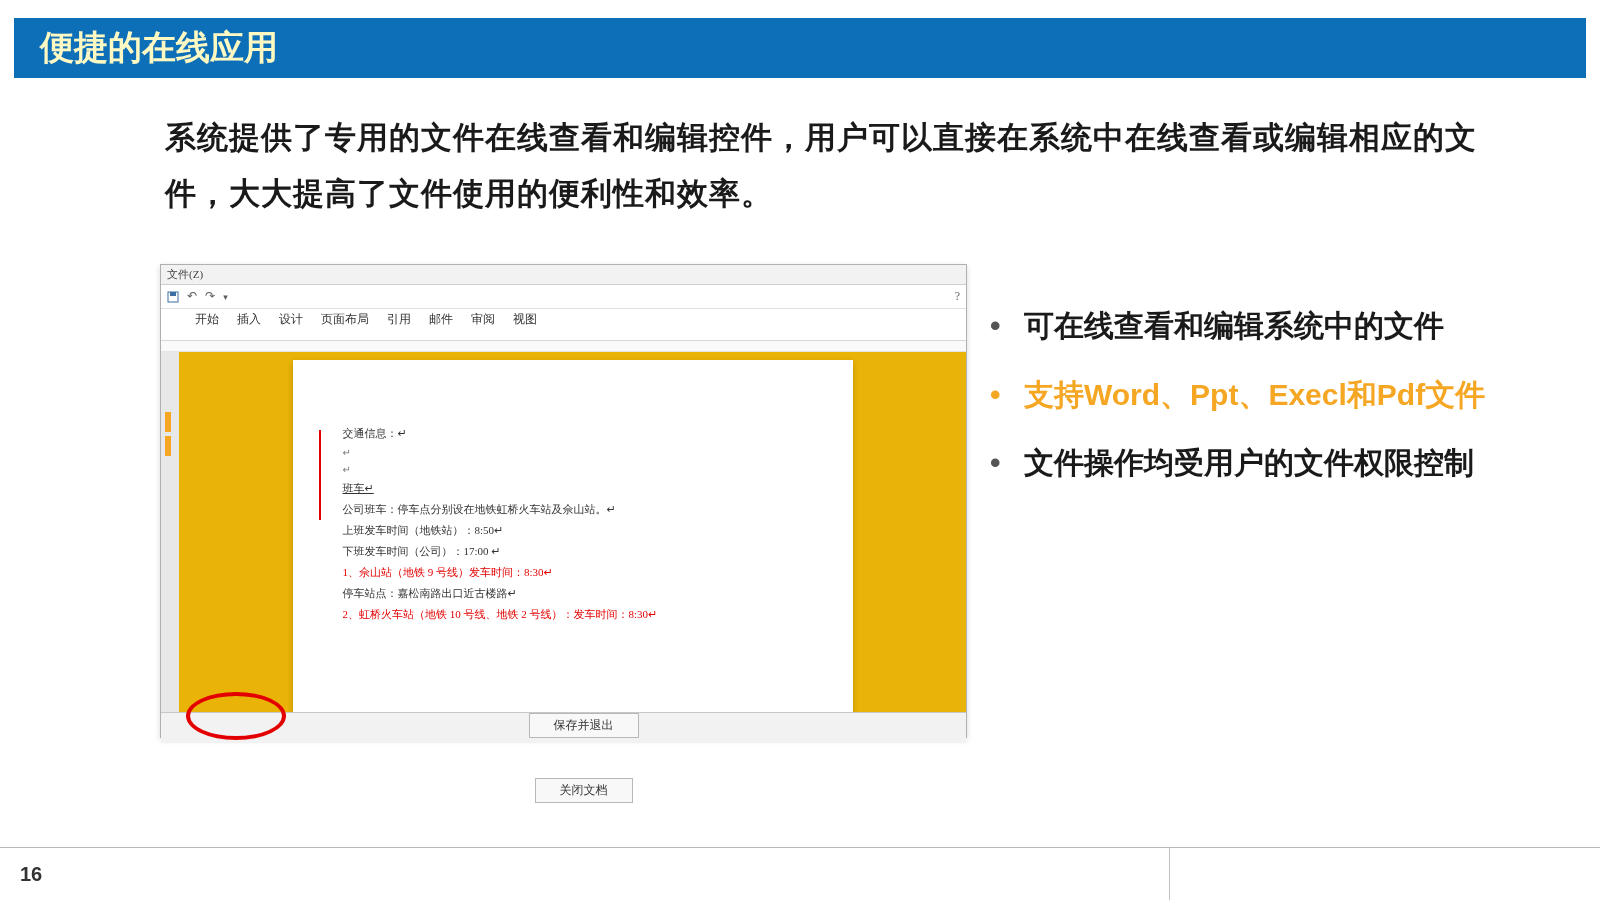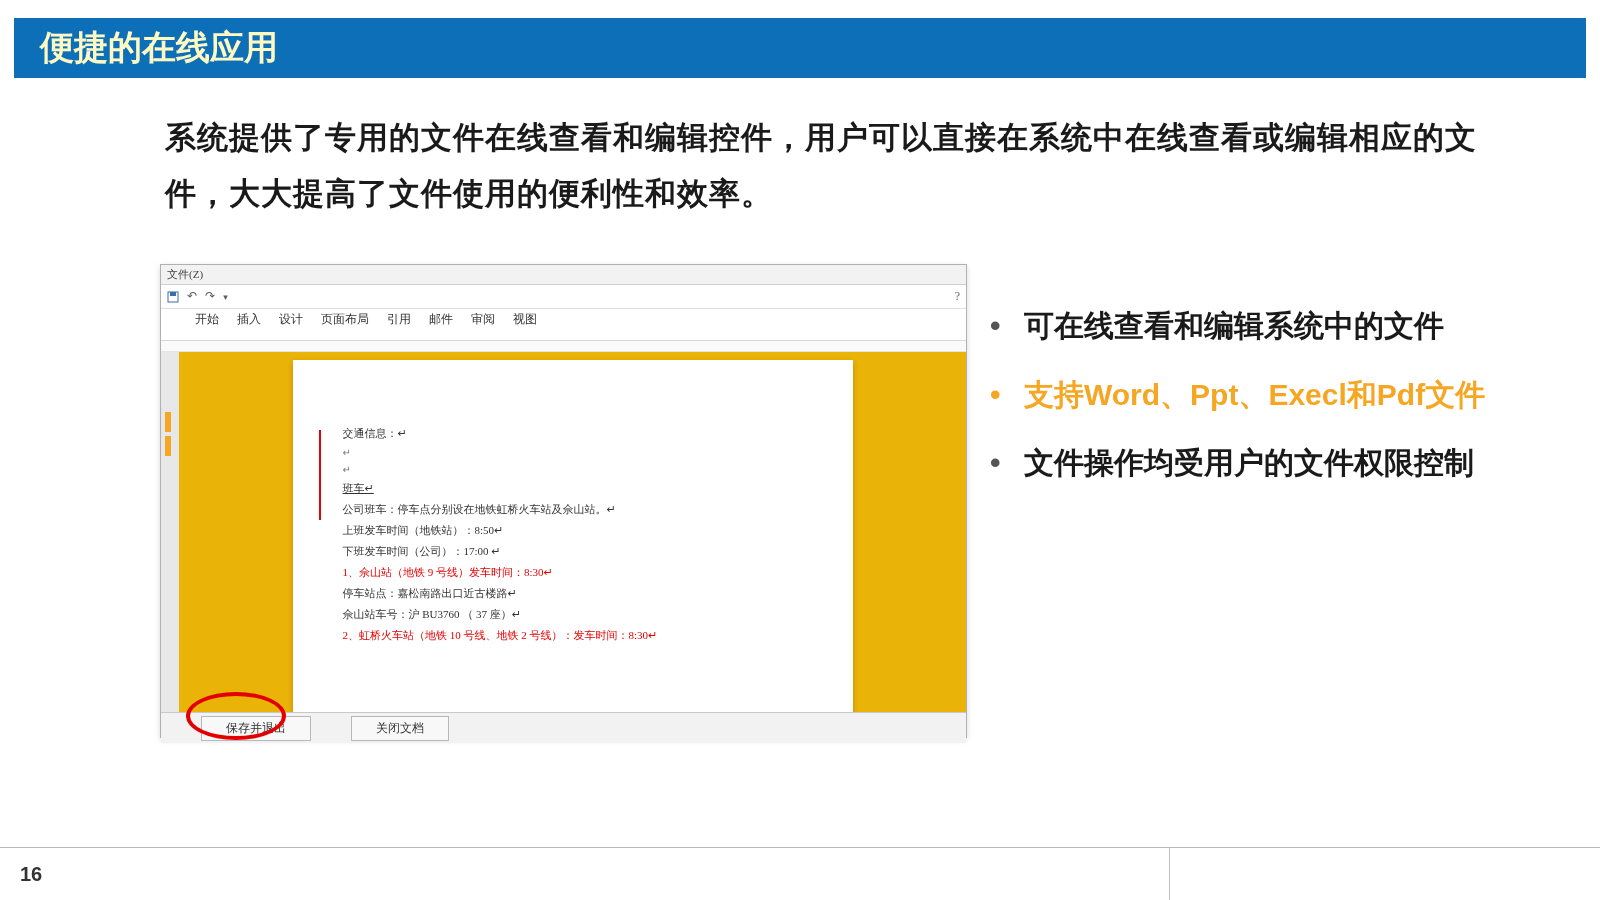--- a/index.html
+++ b/index.html
@@ -137,20 +137,21 @@
   .page .small { font-size:10px; color:#777; }
   .page .red { color: #e30000; }
   .footer-bar {
     border-top: 1px solid #c8c8c8;
     background: #f2f2f2;
     height: 30px;
     display: flex;
     align-items: center;
     padding-left: 40px;
     gap: 40px;
+    flex-direction: column;
   }
   .footer-btn {
     padding: 3px 24px;
     background: #f8f8f8;
     border: 1px solid #b8b8b8;
     font-size: 12px;
     color: #333;
     cursor: pointer;
   }
   .red-circle {
@@ -260,21 +261,20 @@
         <div class="red-bar"></div>
         <p>交通信息：↵</p>
         <p class="small">↵</p>
         <p class="small">↵</p>
         <p style="text-decoration:underline;">班车↵</p>
         <p>公司班车：停车点分别设在地铁虹桥火车站及佘山站。↵</p>
         <p>上班发车时间（地铁站）：8:50↵</p>
         <p>下班发车时间（公司）：17:00 ↵</p>
         <p class="red">1、佘山站（地铁 9 号线）发车时间：8:30↵</p>
         <p>停车站点：嘉松南路出口近古楼路↵</p>
-        <p>佘山站车号：沪 BU3760 （ 37 座）↵</p>
         <p class="red">2、虹桥火车站（地铁 10 号线、地铁 2 号线）：发车时间：8:30↵</p>
       </div>
     </div>
   </div>
   <div class="footer-bar">
     <div class="footer-btn">保存并退出</div>
     <div class="footer-btn">关闭文档</div>
   </div>
 </div>
 <div class="red-circle"></div>

